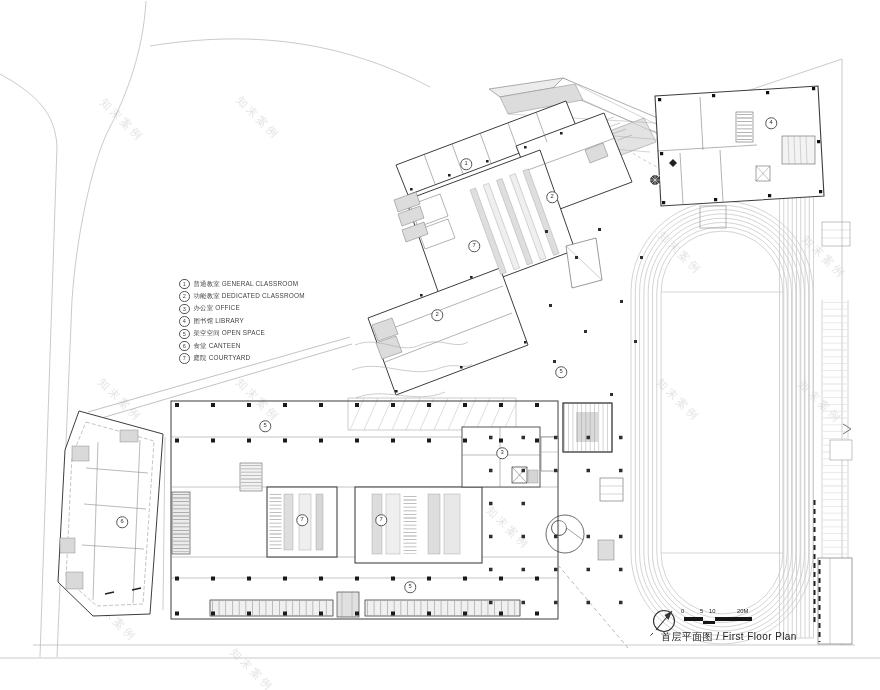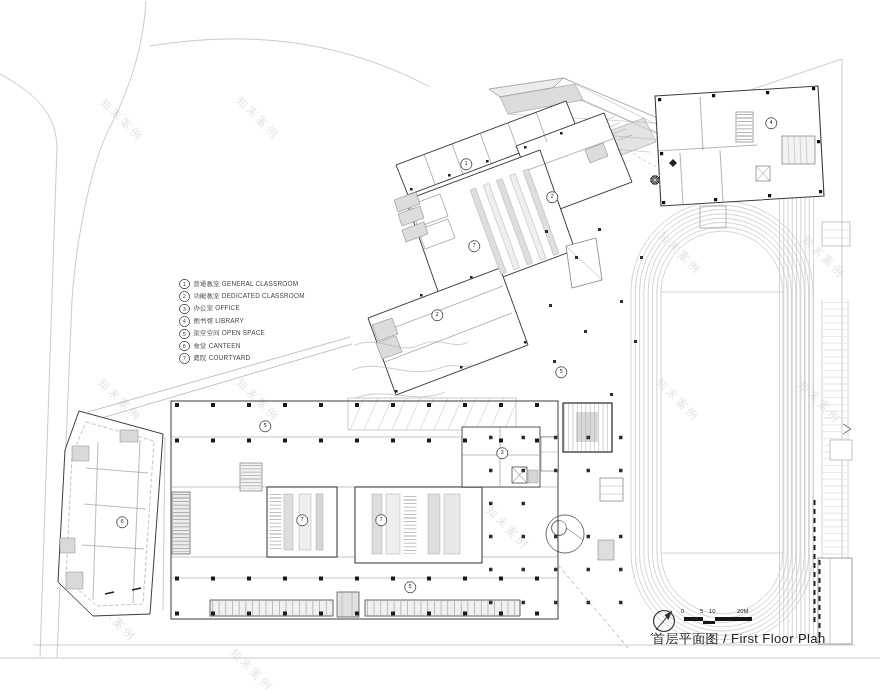--- a/index.html
+++ b/index.html
@@ -16,21 +16,21 @@
            font-size:5.5px;line-height:8.5px;text-align:center;color:#444;flex:0 0 auto;}
   .lg-txt{margin-left:4px;font-size:6.4px;color:#3f3f3f;letter-spacing:.2px;white-space:nowrap;}
   
   .pmark{position:absolute;z-index:3;width:9.5px;height:9.5px;border:0.8px solid #555;
          border-radius:50%;background:#fff;font-size:5.8px;line-height:9.5px;text-align:center;
          color:#333;transform:translate(-50%,-50%);}
   
   #titleblock{position:absolute;left:640px;top:600px;width:180px;height:50px;z-index:3;}
   .scale-tick{position:absolute;top:8px;font-size:5.8px;color:#222;}
   .seg{position:absolute;height:3.5px;background:#151515;}
-  #plan-title{position:absolute;left:12px;top:30px;font-size:13px;color:#222;letter-spacing:.4px;white-space:nowrap;}
+  #plan-title{position:absolute;left:21px;top:30px;font-size:10px;color:#222;letter-spacing:.4px;white-space:nowrap;}
 </style>
 </head>
 <body>
 
 <div id="stage">
 
   <div id="wm-layer">
       <div class="wm" style="left: 122px; top: 120px; color: rgb(204, 204, 204);">知末案例</div>
       <div class="wm" style="left: 258px; top: 118px; color: rgb(204, 204, 204);">知末案例</div>
       <div class="wm" style="left: 680px; top: 253px; color: rgb(204, 204, 204);">知末案例</div>

